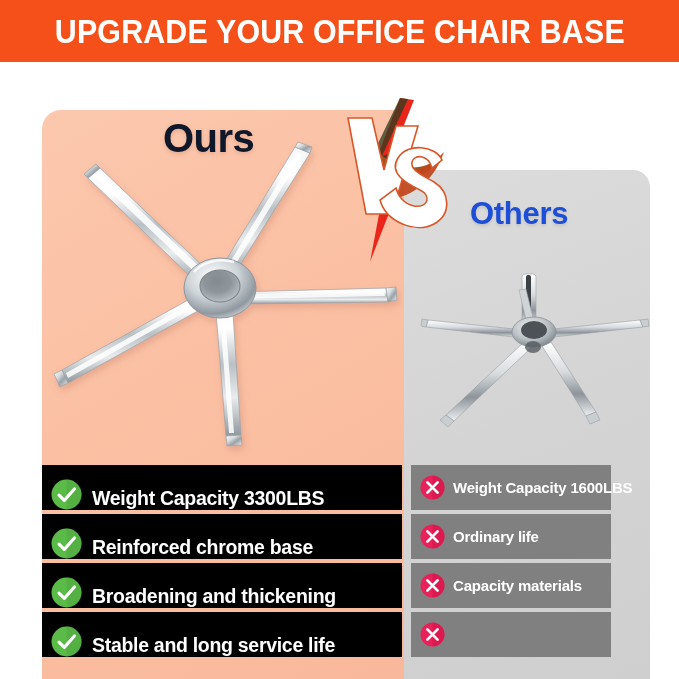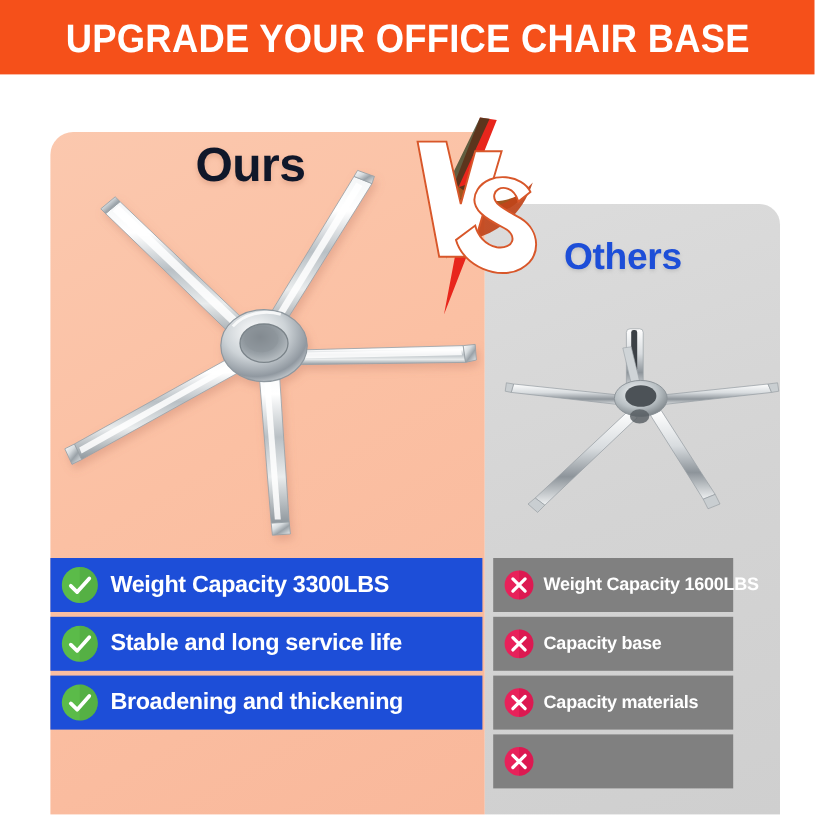--- a/index.html
+++ b/index.html
@@ -133,23 +133,24 @@
     z-index: 5;
   }
 
   .row {
     display: flex;
     align-items: center;
     box-sizing: border-box;
   }
   .row-left {
     height: 45px;
-    background: #1d4ed8;
+    background: #000000;
     margin-bottom: 4px;
     padding-left: 9px;
+    align-items: flex-end;
   }
   .row-right {
     height: 45px;
     background: #808080;
     margin-bottom: 4px;
     padding-left: 9px;
   }
 
   .row-left .row-text {
     color: #ffffff;
@@ -328,43 +329,53 @@
       <span class="icon-check">
         <svg viewBox="0 0 31 31" width="31" height="31" xmlns="http://www.w3.org/2000/svg">
           <circle cx="15.5" cy="15.5" r="15" fill="#5bbb49"></circle>
           <path d="M15.5,0.5 a15,15 0 0 1 0,30 Z" fill="#4da53d" opacity="0.45"></path>
           <path d="M8,16.2 L13.3,21.4 L23.4,10" fill="none" stroke="#ffffff" stroke-width="3.1" stroke-linecap="round" stroke-linejoin="round"></path>
         </svg>
       </span>
       <span class="row-text">Weight Capacity 3300LBS</span>
     </div>
 
-
     <div class="row row-left">
       <span class="icon-check">
         <svg viewBox="0 0 31 31" width="31" height="31" xmlns="http://www.w3.org/2000/svg">
           <circle cx="15.5" cy="15.5" r="15" fill="#5bbb49"></circle>
           <path d="M15.5,0.5 a15,15 0 0 1 0,30 Z" fill="#4da53d" opacity="0.45"></path>
           <path d="M8,16.2 L13.3,21.4 L23.4,10" fill="none" stroke="#ffffff" stroke-width="3.1" stroke-linecap="round" stroke-linejoin="round"></path>
         </svg>
       </span>
-      <span class="row-text">Stable and long service life</span>
+      <span class="row-text">Reinforced chrome base</span>
     </div>
 
     <div class="row row-left">
       <span class="icon-check">
         <svg viewBox="0 0 31 31" width="31" height="31" xmlns="http://www.w3.org/2000/svg">
           <circle cx="15.5" cy="15.5" r="15" fill="#5bbb49"></circle>
           <path d="M15.5,0.5 a15,15 0 0 1 0,30 Z" fill="#4da53d" opacity="0.45"></path>
           <path d="M8,16.2 L13.3,21.4 L23.4,10" fill="none" stroke="#ffffff" stroke-width="3.1" stroke-linecap="round" stroke-linejoin="round"></path>
         </svg>
       </span>
       <span class="row-text">Broadening and thickening</span>
     </div>
 
+    <div class="row row-left">
+      <span class="icon-check">
+        <svg viewBox="0 0 31 31" width="31" height="31" xmlns="http://www.w3.org/2000/svg">
+          <circle cx="15.5" cy="15.5" r="15" fill="#5bbb49"></circle>
+          <path d="M15.5,0.5 a15,15 0 0 1 0,30 Z" fill="#4da53d" opacity="0.45"></path>
+          <path d="M8,16.2 L13.3,21.4 L23.4,10" fill="none" stroke="#ffffff" stroke-width="3.1" stroke-linecap="round" stroke-linejoin="round"></path>
+        </svg>
+      </span>
+      <span class="row-text">Stable and long service life</span>
+    </div>
+
   </div>
 
   <div class="rows-right">
 
     <div class="row row-right">
       <span class="icon-cross">
         <svg viewBox="0 0 25 25" width="25" height="25" xmlns="http://www.w3.org/2000/svg">
           <circle cx="12.5" cy="12.5" r="12" fill="#e8215a"></circle>
           <path d="M12.5,0.5 a12,12 0 0 1 0,24 Z" fill="#cf0f48" opacity="0.45"></path>
           <path d="M7.4,7.4 L17.6,17.6 M17.6,7.4 L7.4,17.6" stroke="#ffffff" stroke-width="2.7" stroke-linecap="round"></path>
@@ -374,21 +385,21 @@
     </div>
 
     <div class="row row-right">
       <span class="icon-cross">
         <svg viewBox="0 0 25 25" width="25" height="25" xmlns="http://www.w3.org/2000/svg">
           <circle cx="12.5" cy="12.5" r="12" fill="#e8215a"></circle>
           <path d="M12.5,0.5 a12,12 0 0 1 0,24 Z" fill="#cf0f48" opacity="0.45"></path>
           <path d="M7.4,7.4 L17.6,17.6 M17.6,7.4 L7.4,17.6" stroke="#ffffff" stroke-width="2.7" stroke-linecap="round"></path>
         </svg>
       </span>
-      <span class="row-text">Capacity base</span>
+      <span class="row-text">Ordinary life</span>
     </div>
 
     <div class="row row-right">
       <span class="icon-cross">
         <svg viewBox="0 0 25 25" width="25" height="25" xmlns="http://www.w3.org/2000/svg">
           <circle cx="12.5" cy="12.5" r="12" fill="#e8215a"></circle>
           <path d="M12.5,0.5 a12,12 0 0 1 0,24 Z" fill="#cf0f48" opacity="0.45"></path>
           <path d="M7.4,7.4 L17.6,17.6 M17.6,7.4 L7.4,17.6" stroke="#ffffff" stroke-width="2.7" stroke-linecap="round"></path>
         </svg>
       </span>

